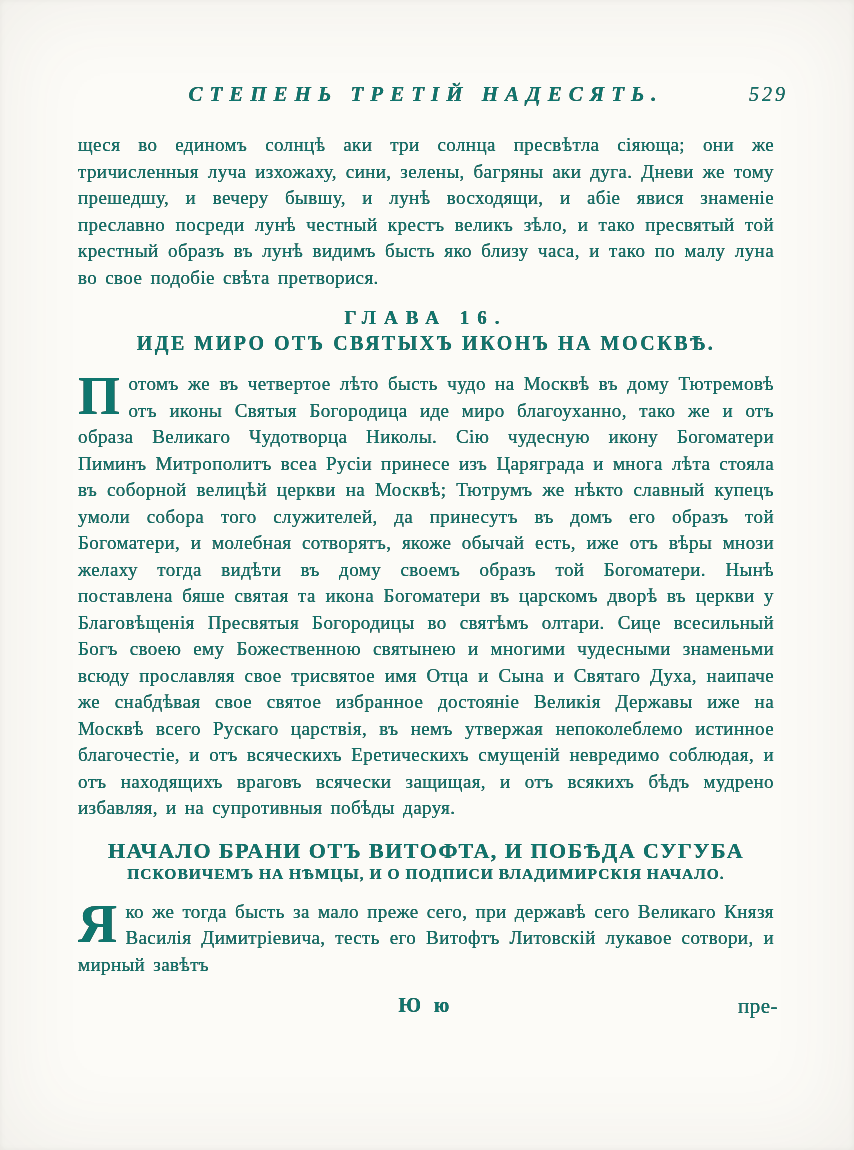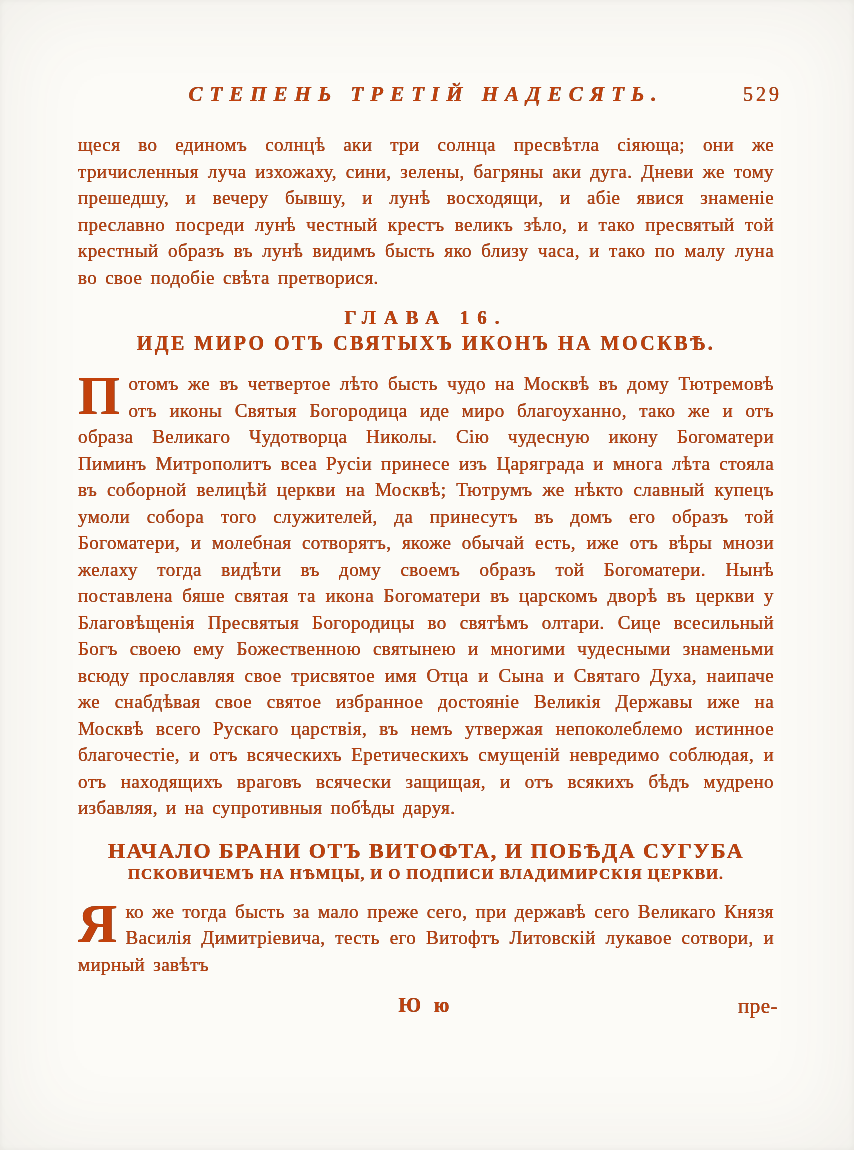--- a/index.html
+++ b/index.html
@@ -2,43 +2,44 @@
 <html><head>
 <meta charset="utf-8">
 <style>
   html,body{margin:0;padding:0;background:#e8e6e0;}
   .page{
     position:relative;
     width:854px;height:1150px;
     margin:0 auto;
     background:#fcfbf7;
     box-shadow:inset 0 0 90px rgba(90,80,60,0.08), inset 0 0 6px rgba(0,0,0,0.05);
-    color:#c2410c;
+    color:#0f766e;
     font-family:"Liberation Serif","DejaVu Serif",serif;
     overflow:hidden;
     box-sizing:border-box;
     padding:82px 64px 0 62px;
   }
   .page-header{
     position:relative;
     height:34px;
     margin-bottom:12px;
   }
   .running-title{
     text-align:center;
     font-size:21px;
     font-weight:bold;
     letter-spacing:7px;
     font-style:italic;
     text-shadow:0 0 0.6px #1c1713;
   }
   .page-number{
     position:absolute;
-    right:8px;top:1px;
+    right:2px;top:1px;
     font-size:20px;
+    font-style:italic;
     letter-spacing:3px;
     text-shadow:0 0 0.5px #1c1713;
   }
   .body-text{
     margin:16px;
     font-size:19px;
     line-height:26.5px;
     text-align:justify;
     letter-spacing:0.4px;
     word-spacing:3px;
@@ -116,21 +117,21 @@
   <section>
     <div class="chapter-label">ГЛАВА 16.</div>
     <h2 class="chapter-heading">ИДЕ МИРО ОТЪ СВЯТЫХЪ ИКОНЪ НА МОСКВѢ.</h2>
     <p class="body-text has-initial">
       <span class="drop-cap">П</span><span>отомъ же въ четвертое лѣто бысть чудо на Москвѣ въ дому Тютремовѣ отъ иконы Святыя Богородица иде миро благоуханно, тако же и отъ образа Великаго Чудотворца Николы. Сію чудесную икону Богоматери Пиминъ Митрополитъ всеа Русіи принесе изъ Царяграда и многа лѣта стояла въ соборной велицѣй церкви на Москвѣ; Тютрумъ же нѣкто славный купецъ умоли собора того служителей, да принесутъ въ домъ его образъ той Богоматери, и молебная сотворятъ, якоже обычай есть, иже отъ вѣры мнози желаху тогда видѣти въ дому своемъ образъ той Богоматери. Нынѣ поставлена бяше святая та икона Богоматери въ царскомъ дворѣ въ церкви у Благовѣщенія Пресвятыя Богородицы во святѣмъ олтари. Сице всесильный Богъ своею ему Божественною святынею и многими чудесными знаменьми всюду прославляя свое трисвятое имя Отца и Сына и Святаго Духа, наипаче же снабдѣвая свое святое избранное достояніе Великія Державы иже на Москвѣ всего Рускаго царствія, въ немъ утвержая непоколеблемо истинное благочестіе, и отъ всяческихъ Еретическихъ смущеній невредимо соблюдая, и отъ находящихъ враговъ всячески защищая, и отъ всякихъ бѣдъ мудрено избавляя, и на супротивныя побѣды даруя.</span>
     </p>
   </section>
 
   <section>
     <h2 class="chapter-heading sub-line-1">НАЧАЛО БРАНИ ОТЪ ВИТОФТА, И ПОБѢДА СУГУБА</h2>
-    <h3 class="chapter-heading sub-line-2">ПСКОВИЧЕМЪ НА НѢМЦЫ, И О ПОДПИСИ ВЛАДИМИРСКІЯ ЦЕРКВИ.</h3>
+    <h3 class="chapter-heading sub-line-2">ПСКОВИЧЕМЪ НА НѢМЦЫ, И О ПОДПИСИ ВЛАДИМИРСКІЯ НАЧАЛО.</h3>
     <p class="body-text has-initial">
       <span class="drop-cap">Я</span><span>ко же тогда бысть за мало преже сего, при державѣ сего Великаго Князя Василія Димитріевича, тесть его Витофтъ Литовскій лукавое сотвори, и мирный завѣтъ</span>
     </p>
   </section>
 
   <footer class="page-footer">
     <span class="signature-mark">Ю ю</span>
     <span class="catchword">пре-</span>
   </footer>
 

